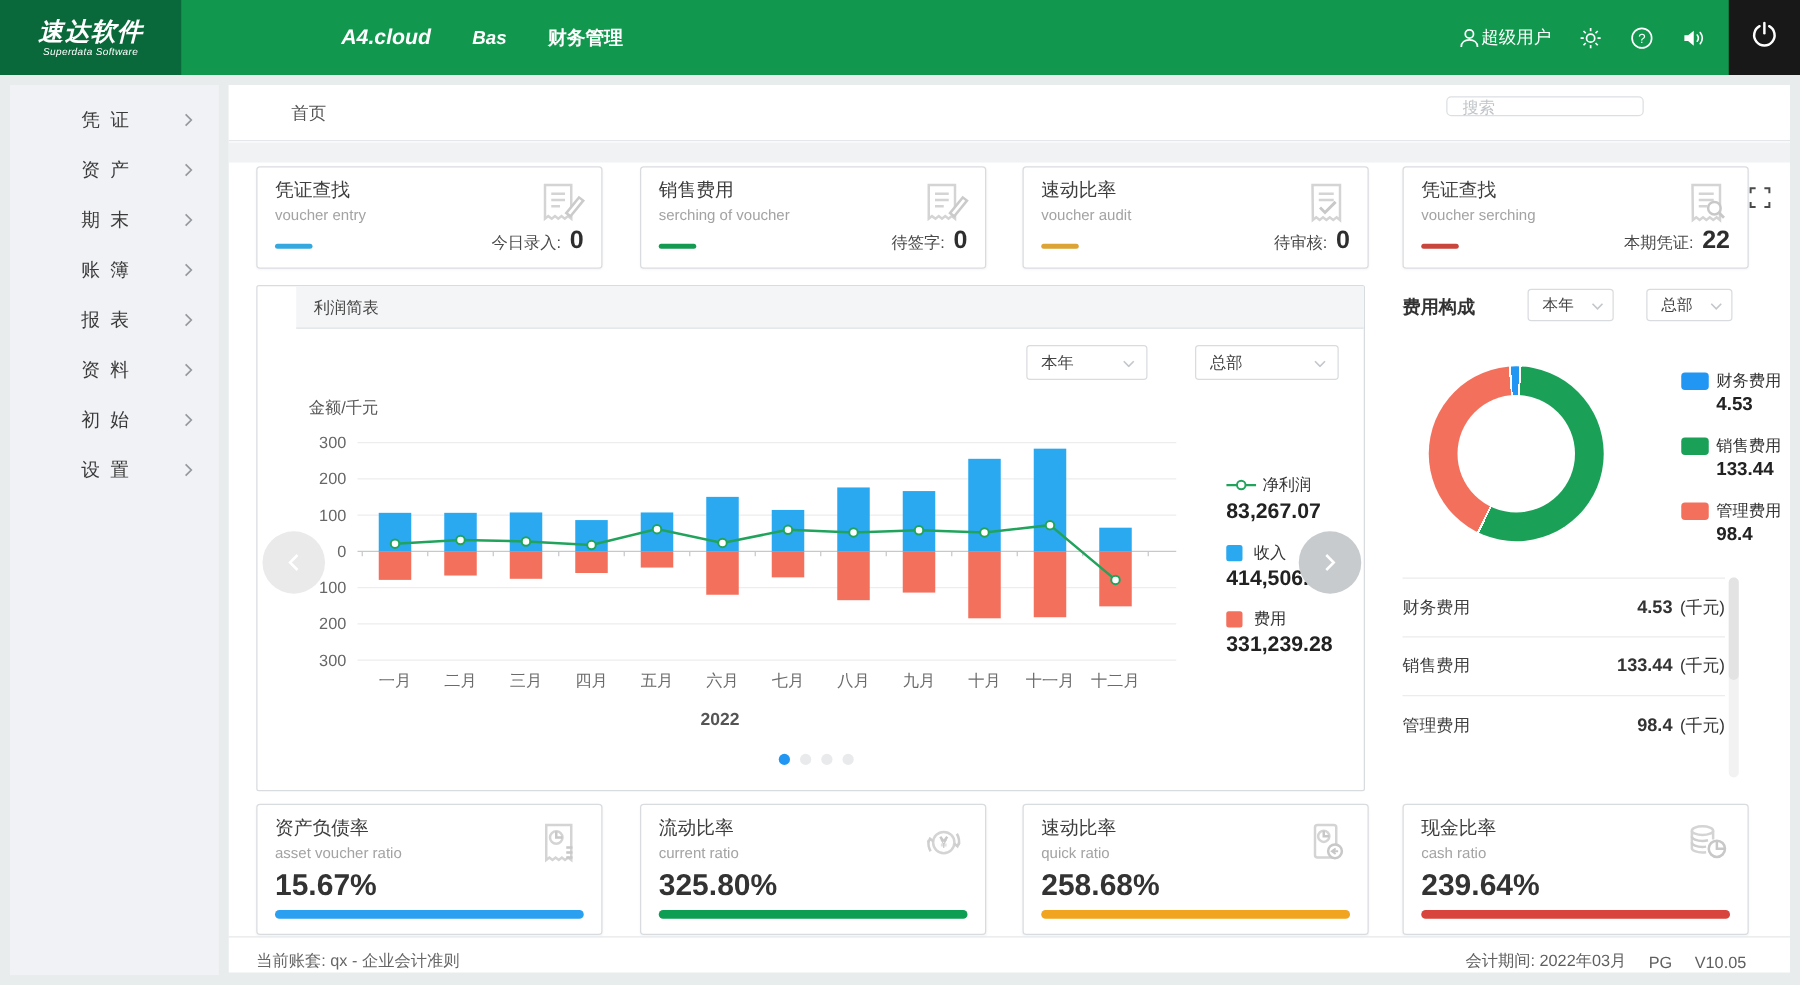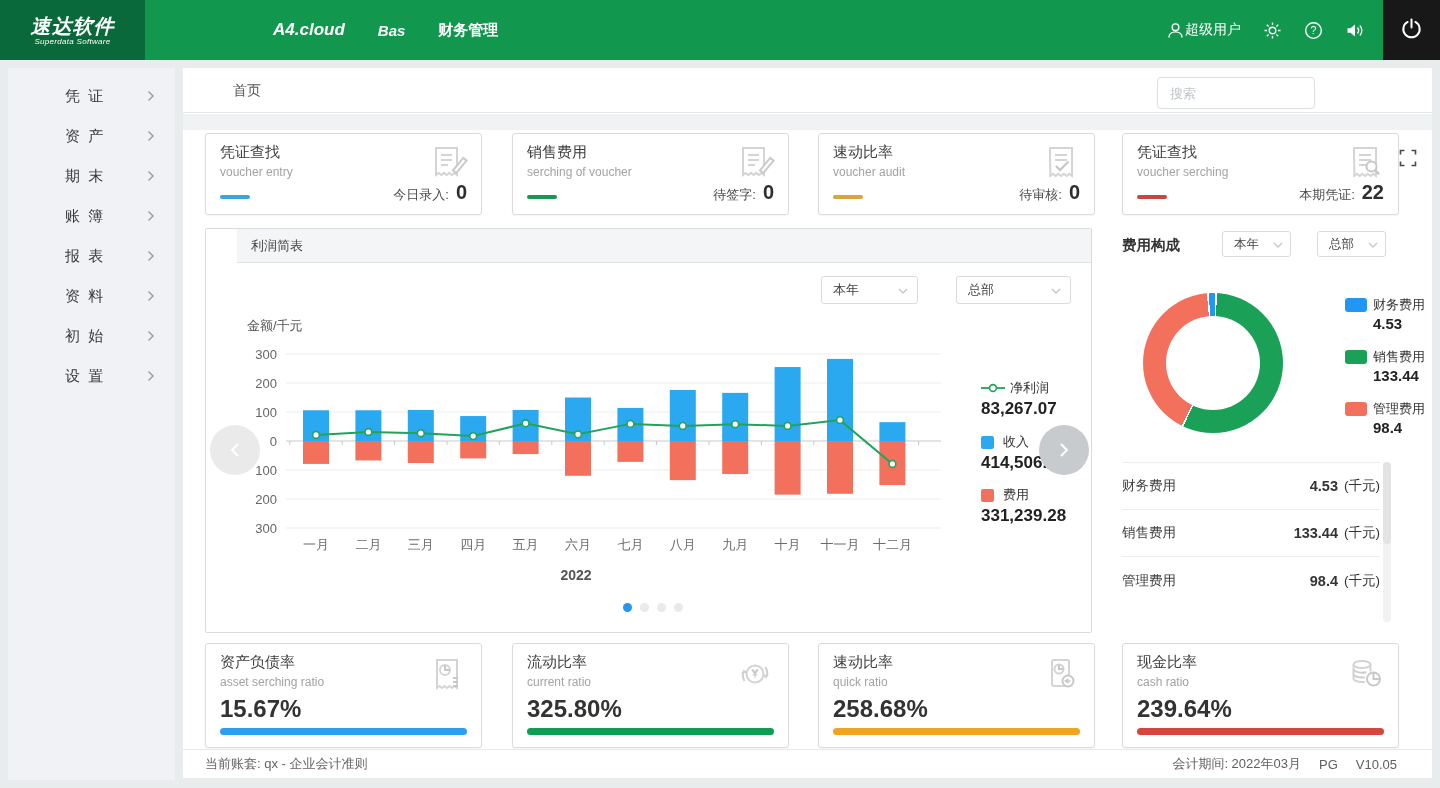--- a/index.html
+++ b/index.html
@@ -26,21 +26,21 @@
   .sidebar { position:absolute; left:8px; top:68px; width:167px; height:712px; background:#f1f2f5; padding-top:8px; }
   .side-item { height:40px; display:flex; align-items:center; padding:0 20px 0 57px; cursor:pointer; }
   .side-label { font-size:15px; color:#3a3a3a; flex:1; letter-spacing:2px; }
   .side-chevron { flex:0 0 auto; }
 
   
   .content { position:absolute; left:183px; top:68px; width:1249px; height:710px; background:#fff; }
 
   .tabbar { position:absolute; left:0; top:0; width:1249px; height:45px; border-bottom:1px solid #e4e6e9; background:#fff; }
   .tab-home { position:absolute; left:50px; top:0; height:45px; line-height:45px; font-size:14px; color:#555; cursor:pointer; }
-  .search-box { position:absolute; left:974px; top:9px; width:158px; height:32px; border:1px solid #dcdfe2; border-radius:4px; background:#fff; display:flex; align-items:center; }
+  .search-box { position:absolute; left:974px; top:9px; width:158px; height:16px; border:1px solid #dcdfe2; border-radius:4px; background:#fff; display:flex; align-items:center; }
   .search-box input { border:none; outline:none; flex:1; font-size:13px; color:#555; padding:0 4px 0 12px; background:transparent; font-family:inherit; }
   .search-box input::placeholder { color:#c0c4c8; }
   .search-chevron { margin-right:10px; }
   .bracket-btn { position:absolute; top:81px; width:18px; height:18px; cursor:pointer; }
   .subbar { position:absolute; left:0; top:46px; width:1249px; height:16px; background:#f0f2f4; }
 
   
   .v-card { position:absolute; top:65px; width:277px; height:82px; background:#fff; border:1px solid #d9dcdf; border-radius:3px; box-shadow:0 1px 2px rgba(0,0,0,.04); cursor:pointer; }
   .v-title { position:absolute; left:14px; top:9px; font-size:15px; color:#3d3d3d; }
   .v-sub { position:absolute; left:14px; top:31px; font-size:12px; color:#a3a3a3; }
@@ -99,21 +99,21 @@
   .r-title { position:absolute; left:14px; top:9px; font-size:15px; color:#3d3d3d; }
   .r-sub { position:absolute; left:14px; top:31px; font-size:12px; color:#a3a3a3; }
   .r-value { position:absolute; left:14px; top:51px; font-size:24px; font-weight:bold; color:#333; }
   .r-bar { position:absolute; left:14px; right:14px; bottom:12px; height:7px; border-radius:3.5px; }
   .ricon { position:absolute; right:10px; top:8px; }
 
   
   .col-1 { left:22px; } .col-2 { left:329px; } .col-3 { left:635px; } .col-4 { left:939px; }
 
   
-  .footer { position:absolute; left:0; bottom:0; width:1249px; height:29px; border-top:1px solid #e6e8ea; display:flex; align-items:center; }
+  .footer { position:absolute; left:0; bottom:0; width:1249px; height:29px; border-top:1px solid #e6e8ea; display:flex; align-items:flex-end; }
   .f-left { margin-left:22px; font-size:13px; color:#666; }
   .f-right { position:absolute; right:35px; display:flex; align-items:center; gap:18px; font-size:13px; color:#5f5f5f; }
 </style>
 </head>
 <body>
 
 <header class="topbar">
   <div class="logo">
     <div class="logo-title">速达软件</div>
     <div class="logo-sub">Superdata Software</div>
@@ -499,21 +499,21 @@
     <div class="exp-row">
       <span class="er-name">管理费用</span>
       <span class="er-value">98.4</span>
       <span class="er-unit">(千元)</span>
     </div>
   </div>
   <div class="exp-scrollbar"></div>
 
   <div class="r-card col-1">
     <div class="r-title">资产负债率</div>
-    <div class="r-sub">asset serching ratio</div>
+    <div class="r-sub">asset voucher ratio</div>
     <div class="r-value">15.67%</div>
     <div class="r-bar" style="background-color: rgb(43, 159, 240);"></div>
     <span class="ricon">
       <svg width="46" height="46" viewBox="0 0 46 46" fill="none" stroke="#d4d4d4" stroke-width="2">
           <path d="M12 8h20v28l-2.5-2-2.5 2-2.5-2-2.5 2-2.5-2-2.5 2-2.5-2-2.5 2z"></path>
           <circle cx="20" cy="18" r="5" fill="#fff"></circle>
           <path d="M20 13v5h5" stroke="#c8c8c8"></path>
           <path d="M28 26h5M28 30h5M28 34h5" stroke="#c8c8c8"></path>
         </svg>
     </span>

